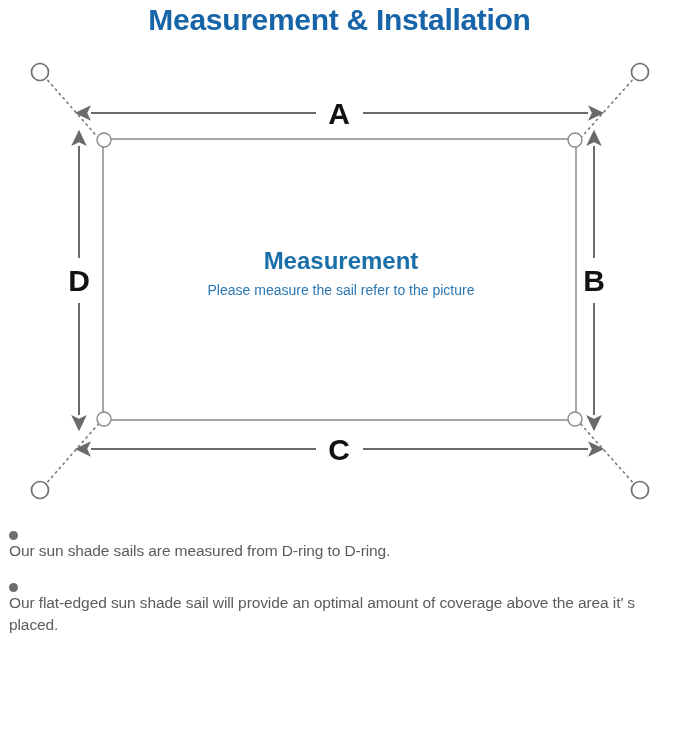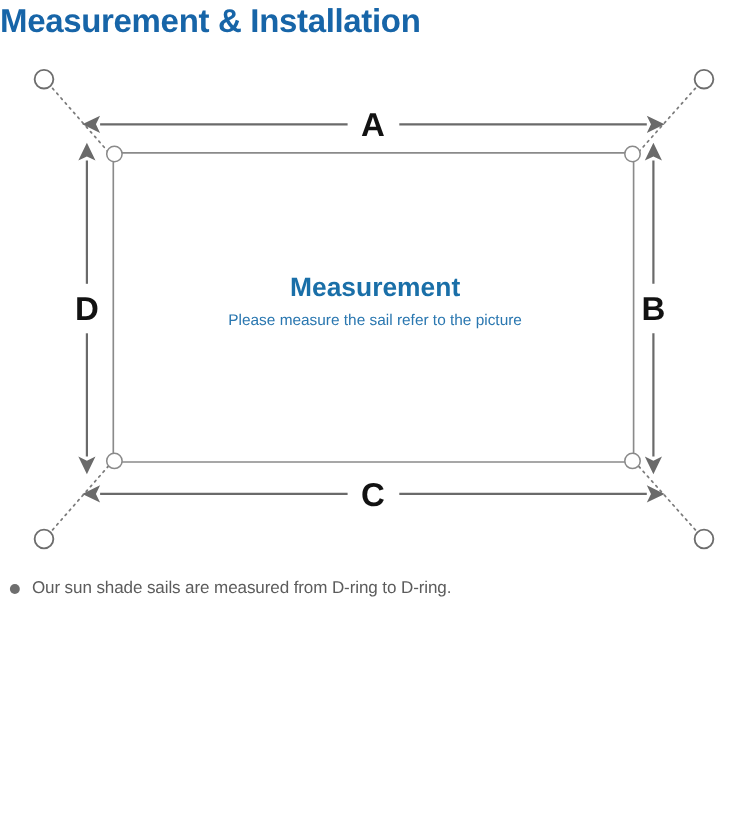--- a/index.html
+++ b/index.html
@@ -20,21 +20,21 @@
     width: 679px;
     height: 739px;
   }
 
   
   .title {
     position: absolute;
     left: 0;
     top: 0;
     width: 679px;
-    text-align: left;
+    text-align: center;
     font-size: 30px;
     font-weight: bold;
     color: #1765a8;
     letter-spacing: -0.3px;
     line-height: 40px;
     white-space: nowrap;
   }
 
   
   #diagram {
@@ -73,20 +73,21 @@
     left: 0;
     top: 524px;
     width: 679px;
   }
   .note-row {
     display: flex;
     align-items: flex-start;
     margin-bottom: 14px;
     padding-left: 9px;
     padding-right: 0;
+    flex-direction: column;
   }
   .note-bullet {
     flex: 0 0 auto;
     width: 9px;
     height: 9px;
     border-radius: 50%;
     background: #6e6e6e;
     margin-top: 7px;
     margin-right: 11px;
   }
@@ -169,15 +170,19 @@
       <text class="sail-title" x="341" y="223" text-anchor="middle">Measurement</text>
       <text class="sail-sub" x="341" y="249" text-anchor="middle">Please measure the sail refer to the picture</text>
     </svg>
   </div>
 
   <div class="notes">
     <div class="note-row">
       <span class="note-bullet"></span>
       <span class="note-text">Our sun shade sails are measured from D-ring to D-ring.</span>
     </div>
+    <div class="note-row">
+      <span class="note-bullet"></span>
+      <span class="note-text">Our flat-edged sun shade sail will provide an optimal amount of coverage above the area it’ s placed.</span>
+    </div>
   </div>
 
 </div>
 
 </body></html>

